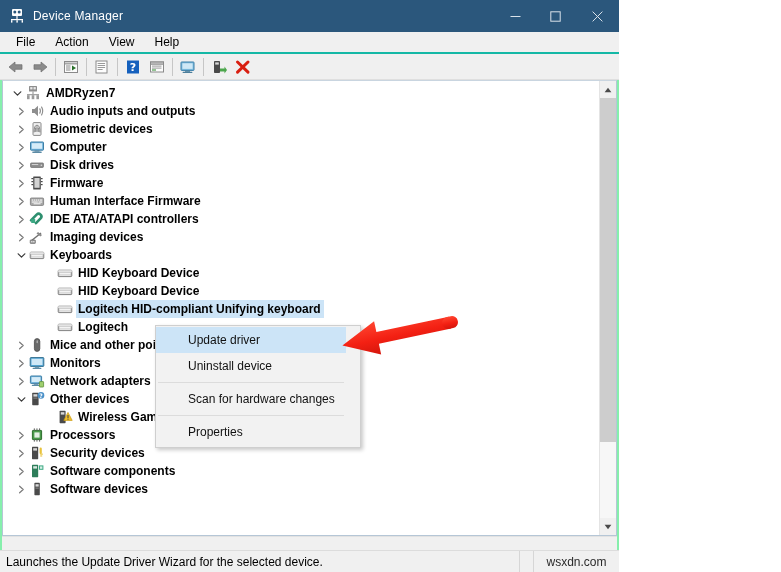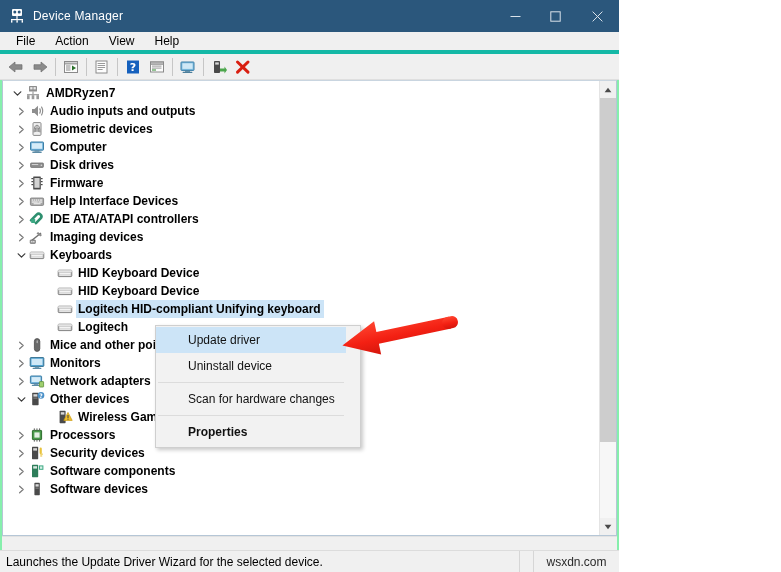--- a/index.html
+++ b/index.html
@@ -38,21 +38,21 @@
     align-items:center; justify-content:center;
     color:#d9e2ea; font-size:11px; font-family:"DejaVu Sans", sans-serif;
   }
   .winbtn.close { width:44px; }
   .winbtn svg { display:block; }
 
   
   .menubar {
     height:22px; background:#f0f0f0; flex:0 0 22px;
     display:flex; align-items:center; padding-left:6px;
-    border-bottom:4px solid #14b8a6;
+    border-bottom:2px solid #14b8a6;
   }
   .menuitem {
     padding:2px 10px; font-size:12px; color:#000;
   }
 
   
   .toolbar {
     height:26px; background:#f0f0f0; flex:0 0 26px;
     display:flex; align-items:center; padding-left:4px;
     border-bottom:1px solid #dfdfdf;
@@ -152,21 +152,21 @@
     box-shadow:2px 2px 4px rgba(0,0,0,.22);
     padding:1px 14px 2px 0;
     z-index:40;
   }
   .ctxitem {
     height:26px; display:flex; align-items:center;
     padding-left:32px; font-size:12px; color:#111;
     white-space:nowrap;
   }
   .ctxitem.highlight { background:#cce4f7; }
-  .ctxitem.bold { font-weight:bold; }
+  .ctxitem.bold { font-weight:normal; }
   .ctxsep {
     height:1px; background:#dcdcdc; margin:3px 2px 3px 2px;
   }
 
   
   .arrow {
     position:absolute; left:333px; top:307px;
     width:126px; height:52px; z-index:60; pointer-events:none;
   }
 </style>
@@ -391,21 +391,21 @@
               <rect x="1.4" y="5" width="13.2" height="7.4" rx="1" fill="#a8a8a8" stroke="#7a7a7a" stroke-width="0.8"></rect>
               <rect x="2.8" y="6.4" width="1.4" height="1.3" fill="#efefef"></rect>
               <rect x="4.8" y="6.4" width="1.4" height="1.3" fill="#efefef"></rect>
               <rect x="6.8" y="6.4" width="1.4" height="1.3" fill="#efefef"></rect>
               <rect x="8.8" y="6.4" width="1.4" height="1.3" fill="#efefef"></rect>
               <rect x="10.8" y="6.4" width="2.4" height="1.3" fill="#efefef"></rect>
               <rect x="2.8" y="8.4" width="6" height="1.3" fill="#efefef"></rect>
               <rect x="9.4" y="8.4" width="3.8" height="1.3" fill="#efefef"></rect>
               <rect x="4.6" y="10.2" width="7" height="1.1" fill="#efefef"></rect>
             </svg></span>
-          <span class="label">Help Interface Devices</span>
+          <span class="label">Human Interface Firmware</span>
         </div>
         <div class="row depth1">
           <span class="twisty">
             <svg width="9" height="9" viewBox="0 0 9 9">
               <path d="M2.6 1.2 L6.2 4.5 L2.6 7.8" fill="none" stroke="#7b7b7b" stroke-width="1.2" stroke-linecap="round" stroke-linejoin="round"></path>
             </svg>
           </span>
           <span class="icon"><svg width="16" height="16" viewBox="0 0 16 16">
               <path d="M2 9.4 L7.6 3.6 Q9.6 1.8 11.6 3.6 Q13.4 5.4 11.6 7.4 L7 12.2" fill="none" stroke="#2e8f6f" stroke-width="2.6" stroke-linecap="round"></path>
               <rect x="2.2" y="8" width="4" height="4" rx="0.6" fill="#3aa882"></rect>

